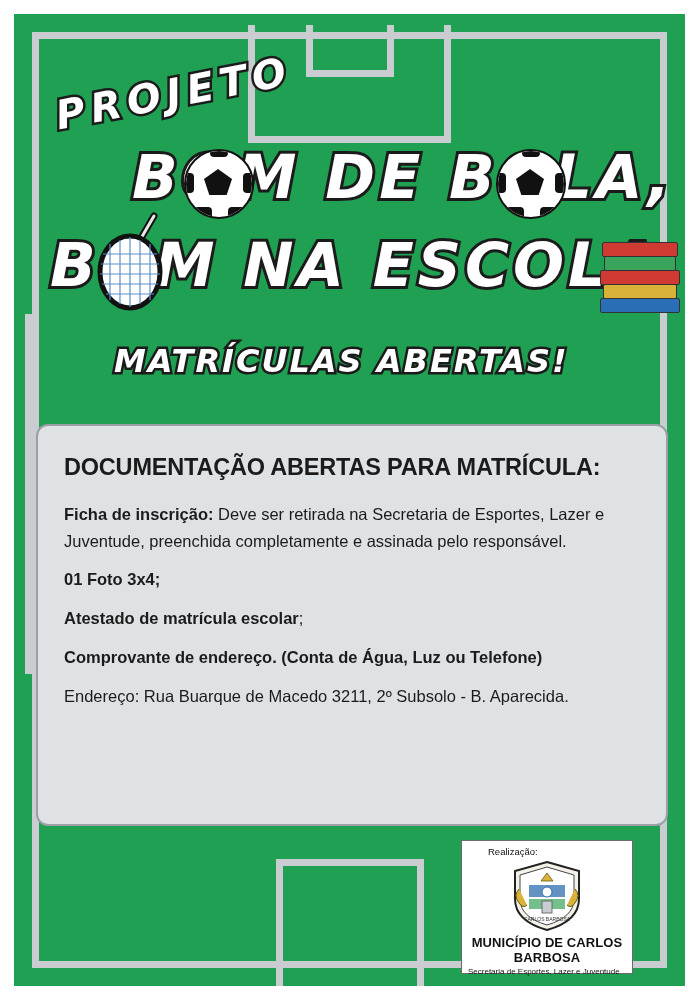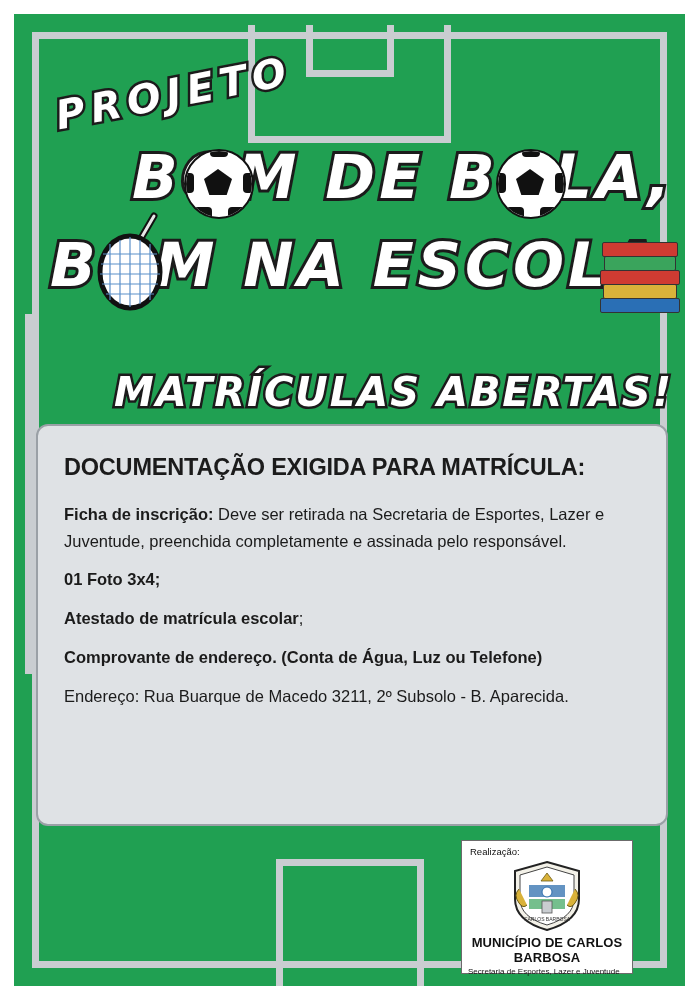--- a/index.html
+++ b/index.html
@@ -120,22 +120,22 @@
   .line2 {
     position: absolute;
     left: 36px;
     top: 216px;
     font-size: 60px;
     letter-spacing: 4px;
   }
   .line3 {
     position: absolute;
     left: 100px;
-    top: 355px;
-    font-size: 40px;
+    top: 328px;
+    font-size: 32px;
     letter-spacing: 2px;
     -webkit-text-stroke: 5px #1b1b1b;
   }
 
   
   .ball {
     position: absolute;
     left: 170px;
     top: 135px;
     width: 66px;
@@ -236,21 +236,21 @@
     width: 172px;
     height: 134px;
     background: #ffffff;
     border: 1.5px solid #6b6b6b;
     box-sizing: border-box;
     padding: 5px 6px;
   }
   .logo-card .realizacao {
     font-size: 9.5px;
     color: #111;
-    margin: 0 0 2px 2px;
+    margin: 0 0 2px 20px;
   }
   .crest {
     display: block;
     margin: 0 auto;
   }
   .logo-card .muni {
     text-align: center;
     font-size: 13px;
     font-weight: bold;
     color: #111;
@@ -321,21 +321,21 @@
         <div class="book" style="top:62px;background:#2a6fb5;"></div>
         <div class="book" style="top:48px;background:#d9b23a;left:3px;width:72px;"></div>
         <div class="book" style="top:34px;background:#cf3b32;"></div>
         <div class="book" style="top:20px;background:#3aa45c;left:4px;width:70px;"></div>
         <div class="book" style="top:6px;background:#cf3b32;left:2px;width:74px;"></div>
       </div>
     </div>
   </div>
 
   <div class="card">
-    <h1>DOCUMENTAÇÃO EXIGIDA PARA MATRÍCULA:</h1>
+    <h1>DOCUMENTAÇÃO ABERTAS PARA MATRÍCULA:</h1>
 
     <p>
       <b>Ficha de inscrição:</b><span> Deve ser retirada na Secretaria de Esportes, Lazer e Juventude, preenchida completamente e assinada pelo responsável.</span>
     </p>
     <p>
       <b>01 Foto 3x4;</b><span></span>
     </p>
     <p>
       <b>Atestado de matrícula escolar</b><span>;</span>
     </p>

